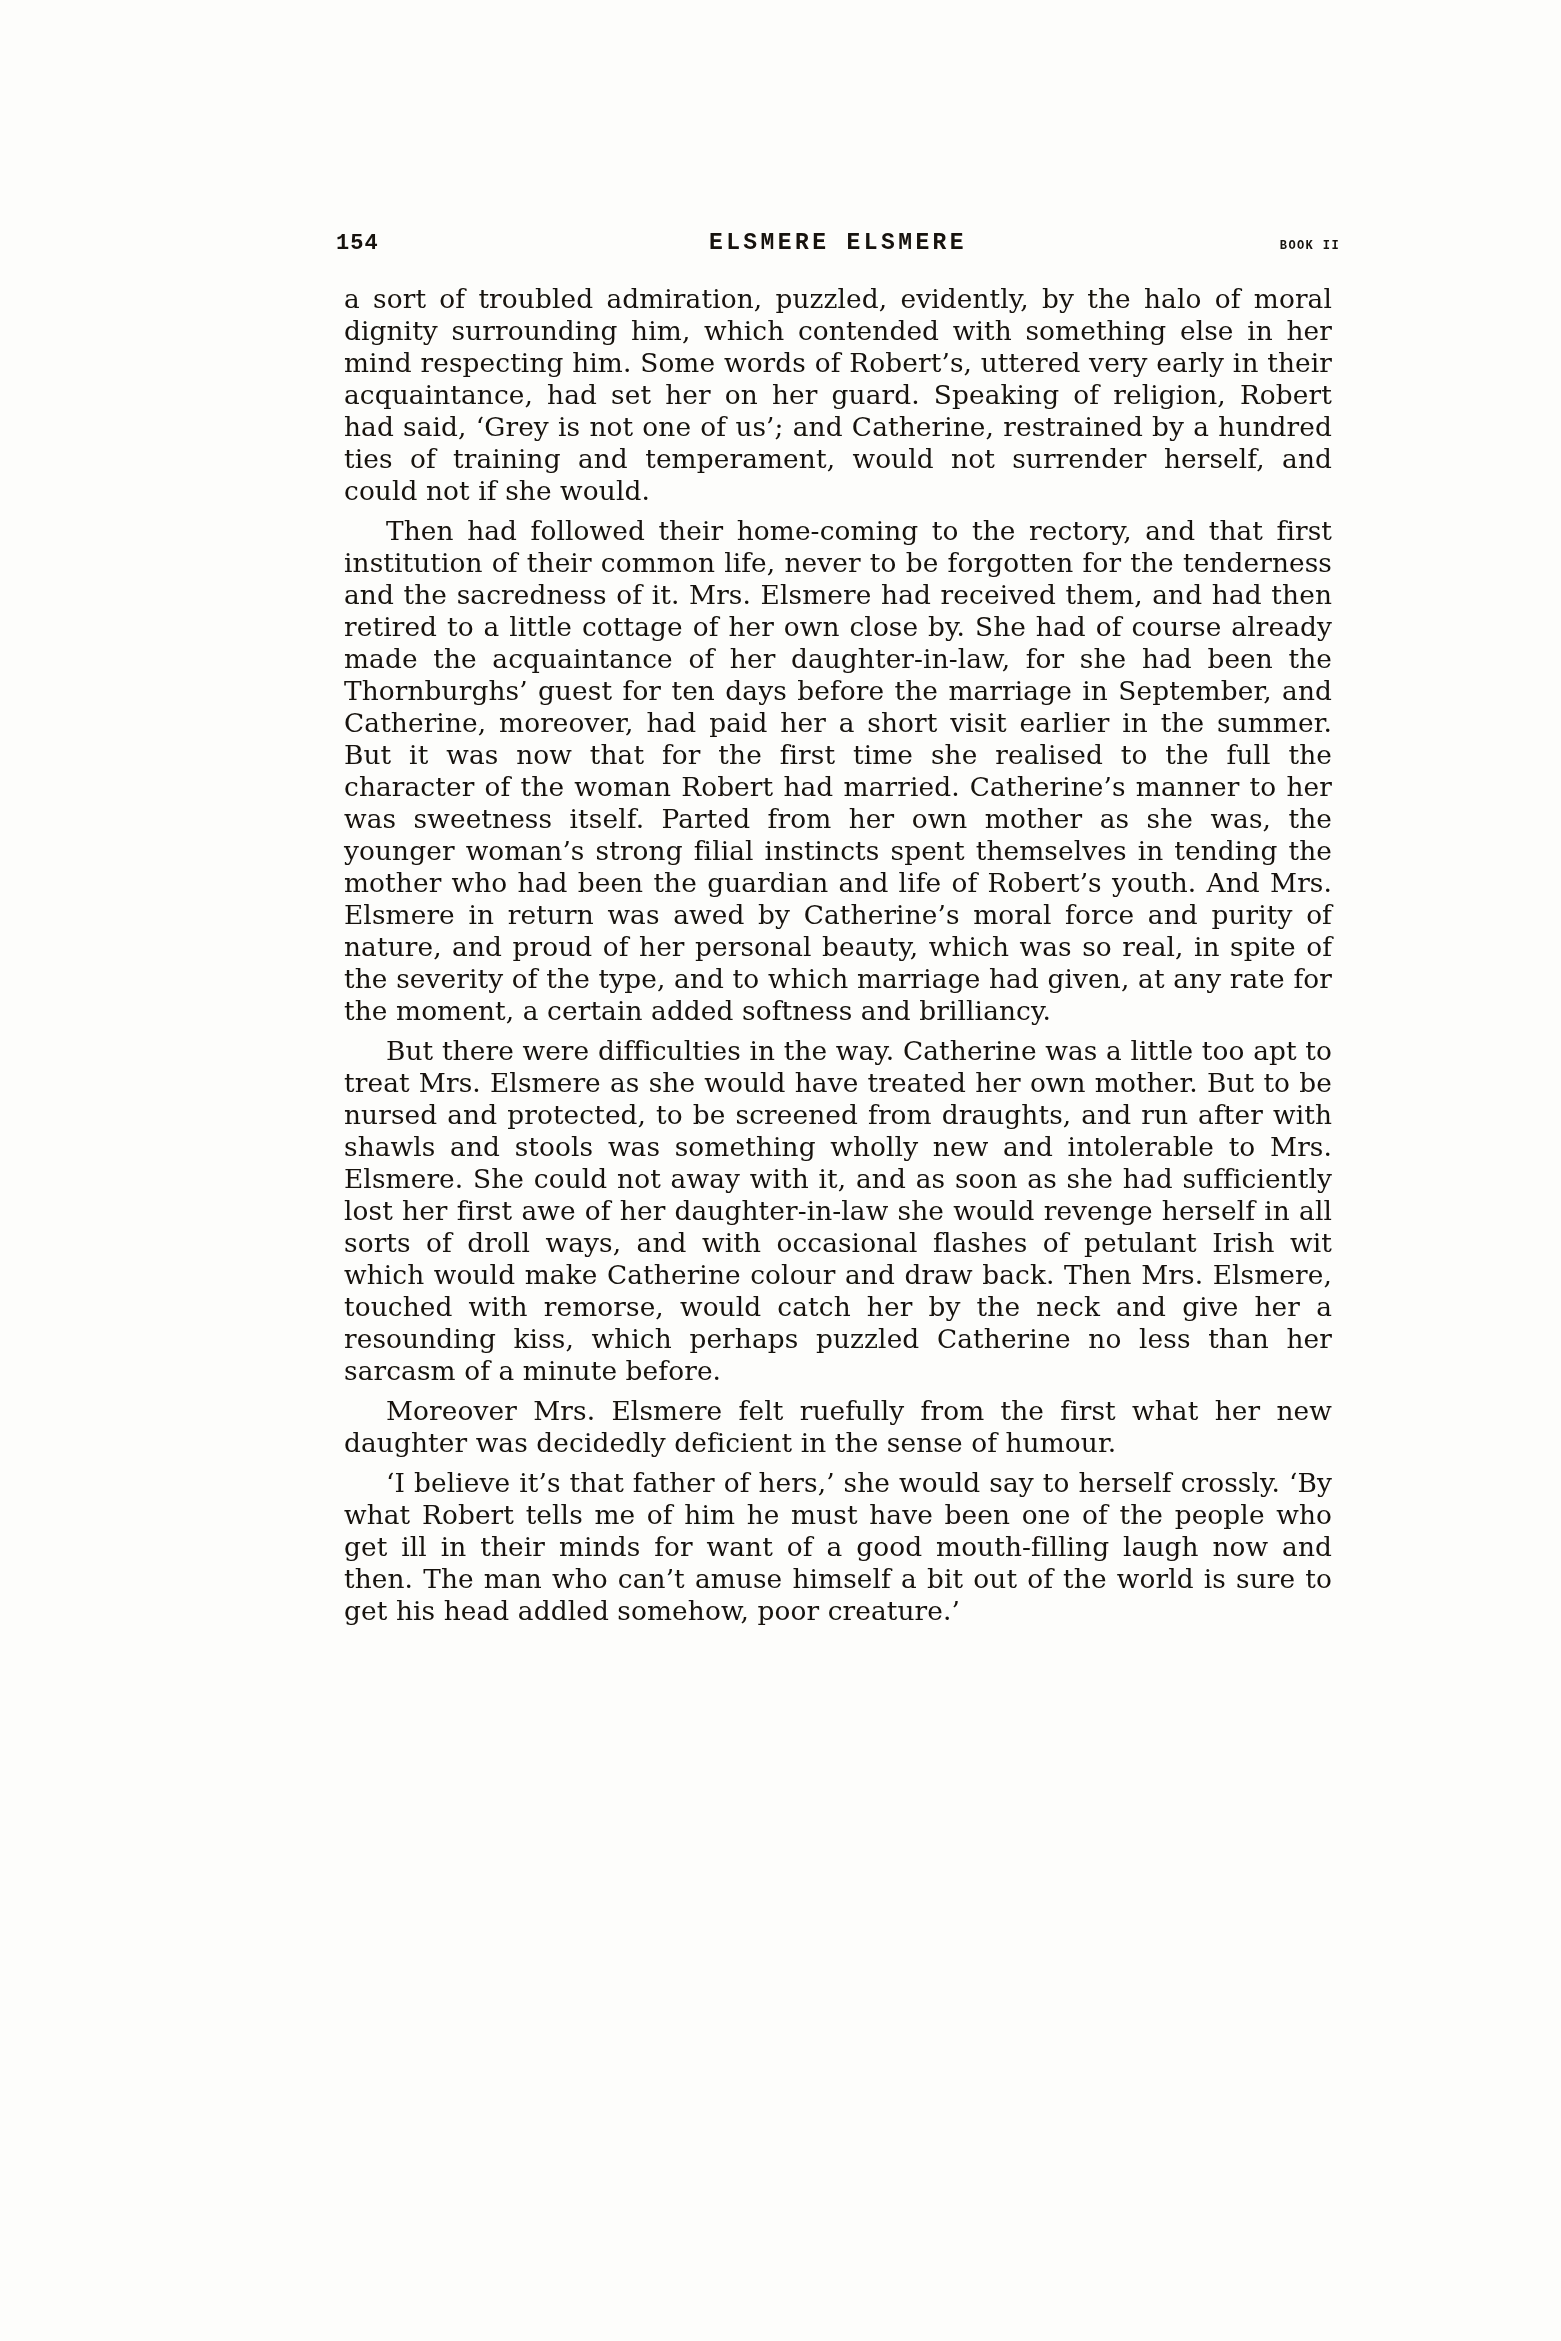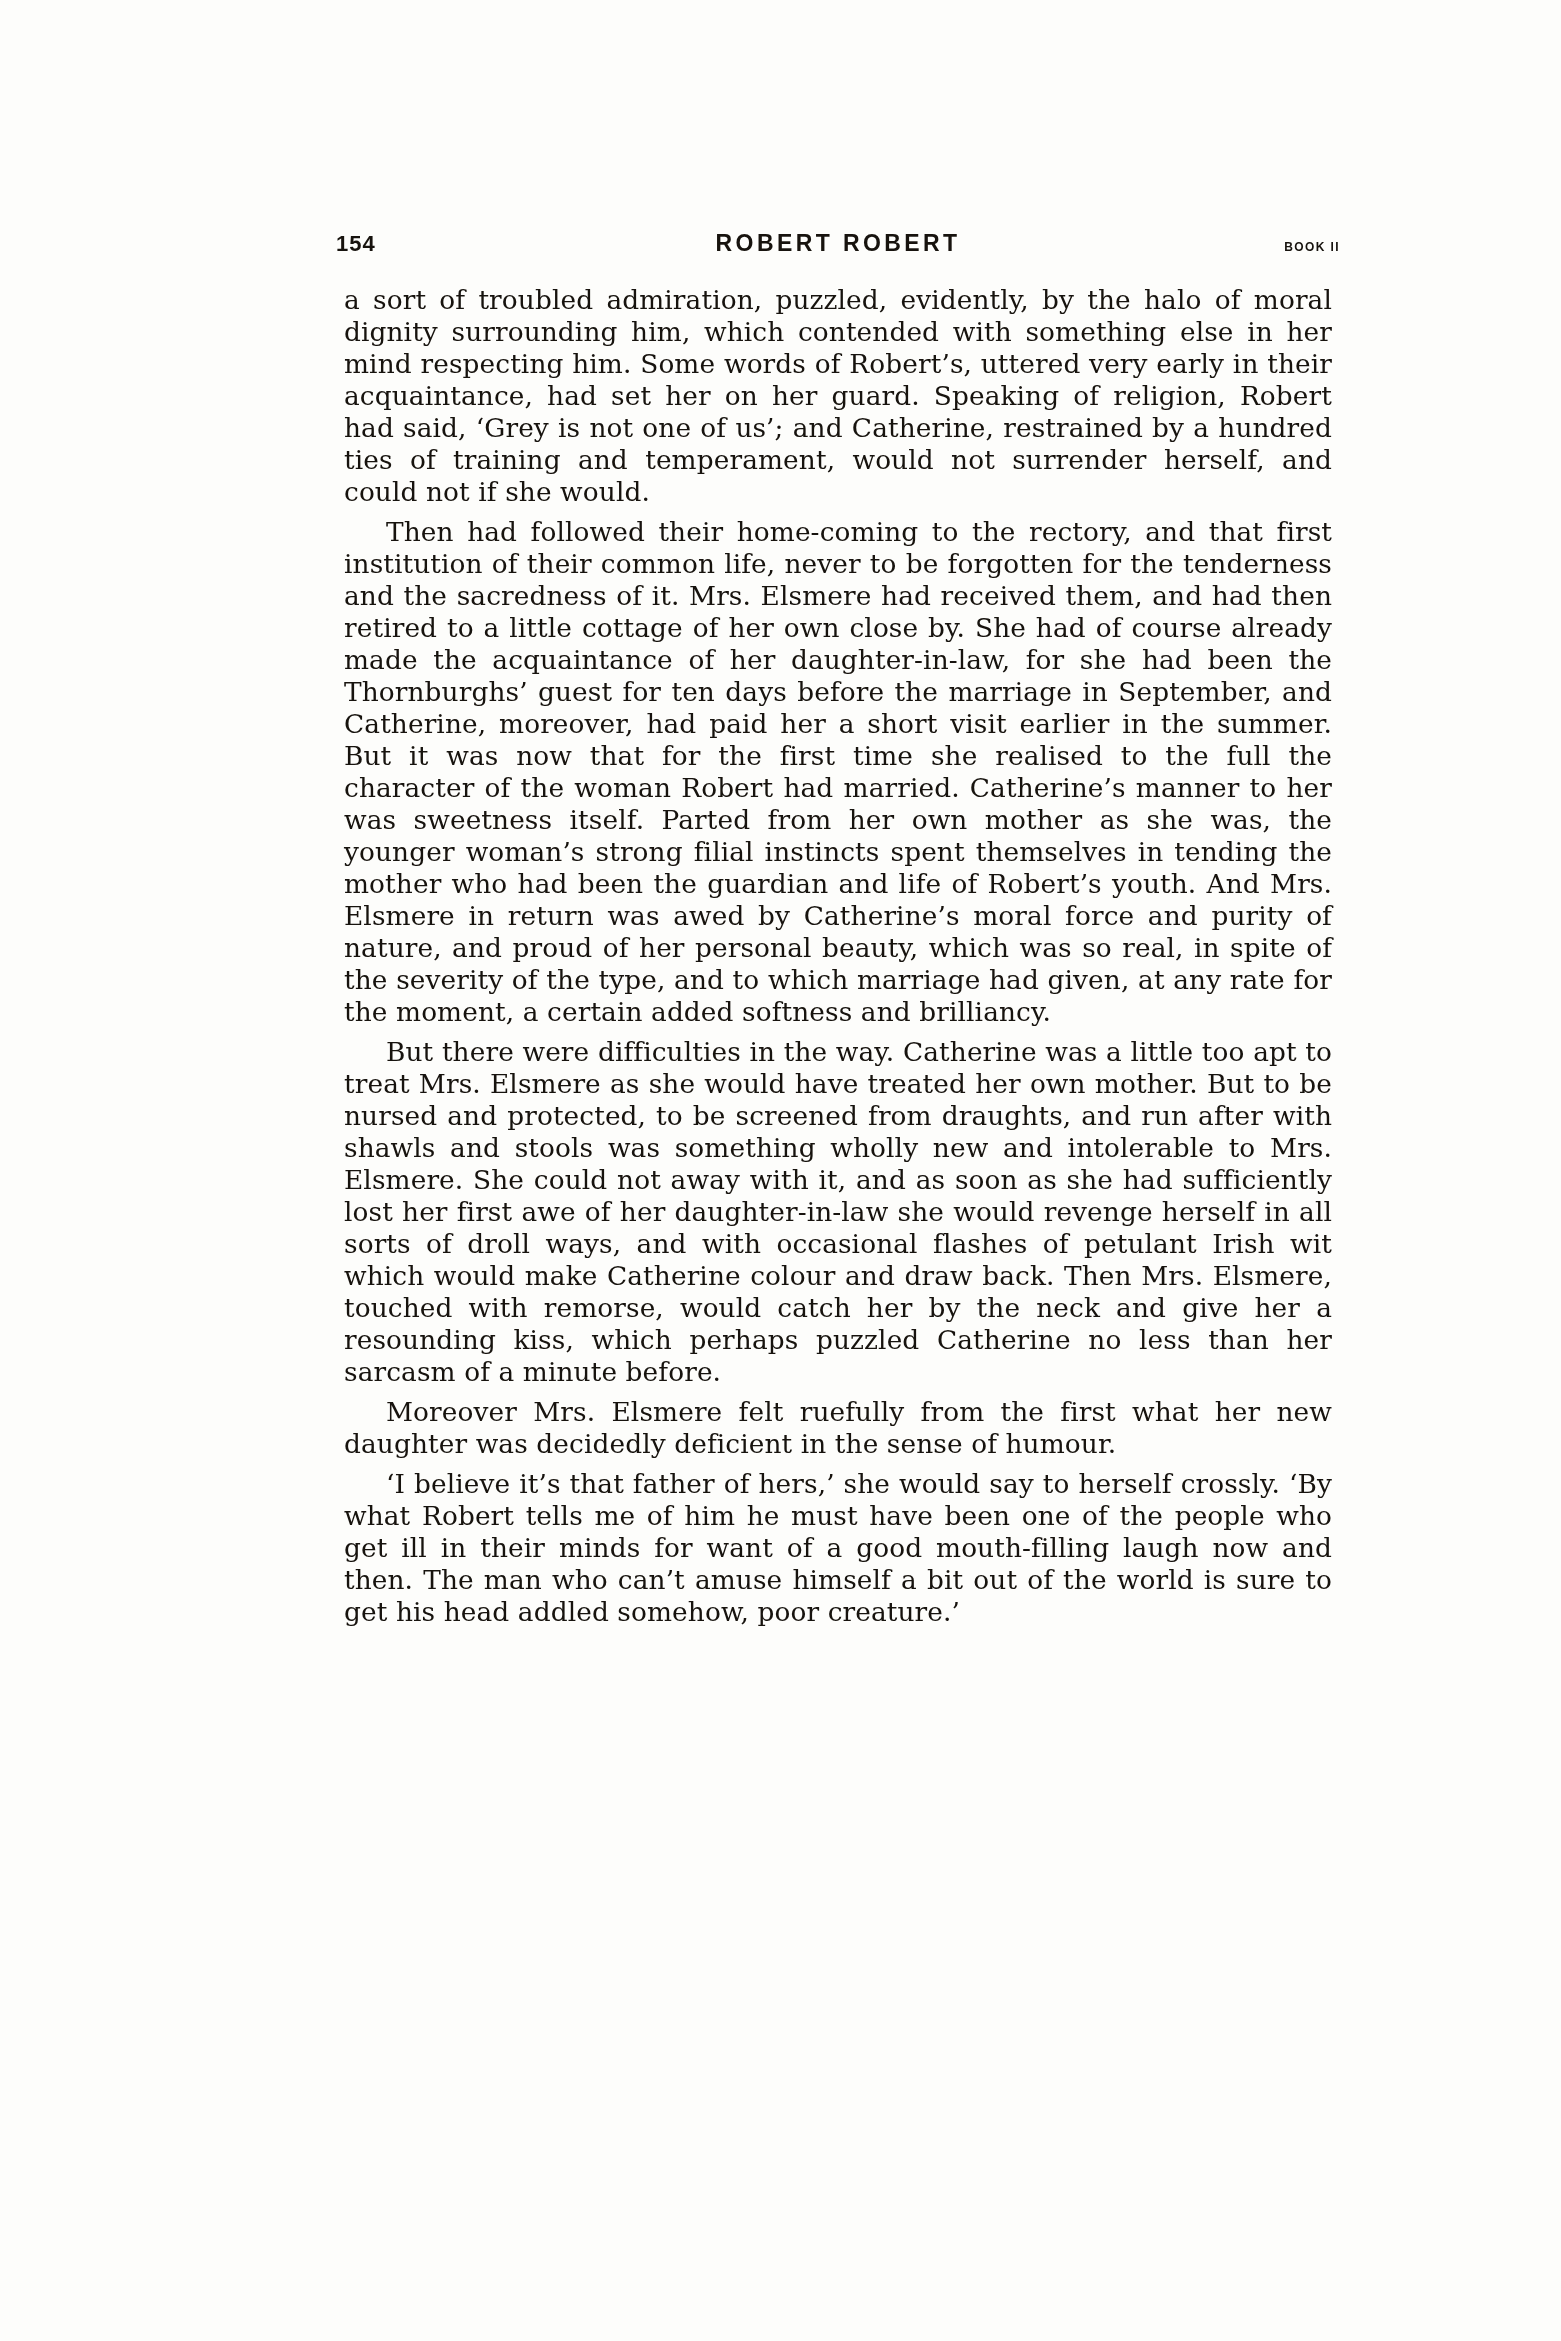--- a/index.html
+++ b/index.html
@@ -18,21 +18,21 @@
   .text-block {
     position: absolute;
     left: 336px;
     top: 230px;
     width: 1004px;
   }
   .running-head {
     display: flex;
     justify-content: center;
     align-items: baseline;
-    font-family: Liberation Sans, sans-serif;
+    font-family: Liberation Mono, monospace;
     margin-bottom: 27px;
   }
   .page-num {
     font-size: 22px;
     font-weight: bold;
     width: 173px;
     letter-spacing: 1px;
   }
   .running-title {
     flex: 1;
@@ -64,21 +64,21 @@
   }
 </style>
 </head>
 <body>
 
 <div class="page">
   <div class="text-block">
 
     <div class="running-head">
       <span class="page-num">154</span>
-      <span class="running-title">ROBERT ROBERT</span>
+      <span class="running-title">ELSMERE ELSMERE</span>
       <span class="book-label">BOOK II</span>
     </div>
 
     <div class="body-text">
       <p class="para">a sort of troubled admiration, puzzled, evidently, by the halo of moral dignity surrounding him, which contended with something else in her mind respecting him.  Some words of Robert’s, uttered very early in their acquaintance, had set her on her guard.  Speaking of religion, Robert had said, ‘Grey is not one of us’; and Catherine, restrained by a hundred ties of training and temperament, would not surrender herself, and could not if she would.</p>
       <p class="para indent">Then had followed their home-coming to the rectory, and that first institution of their common life, never to be forgotten for the tenderness and the sacredness of it.  Mrs. Elsmere had received them, and had then retired to a little cottage of her own close by.  She had of course already made the acquaintance of her daughter-in-law, for she had been the Thornburghs’ guest for ten days before the marriage in September, and Catherine, moreover, had paid her a short visit earlier in the summer.  But it was now that for the first time she realised to the full the character of the woman Robert had married.  Catherine’s manner to her was sweetness itself.  Parted from her own mother as she was, the younger woman’s strong filial instincts spent themselves in tending the mother who had been the guardian and life of Robert’s youth.  And Mrs. Elsmere in return was awed by Catherine’s moral force and purity of nature, and proud of her personal beauty, which was so real, in spite of the severity of the type, and to which marriage had given, at any rate for the moment, a certain added softness and brilliancy.</p>
       <p class="para indent">But there were difficulties in the way.  Catherine was a little too apt to treat Mrs. Elsmere as she would have treated her own mother.  But to be nursed and protected, to be screened from draughts, and run after with shawls and stools was something wholly new and intolerable to Mrs. Elsmere.  She could not away with it, and as soon as she had sufficiently lost her first awe of her daughter-in-law she would revenge herself in all sorts of droll ways, and with occasional flashes of petulant Irish wit which would make Catherine colour and draw back.  Then Mrs. Elsmere, touched with remorse, would catch her by the neck and give her a resounding kiss, which perhaps puzzled Catherine no less than her sarcasm of a minute before.</p>
       <p class="para indent">Moreover Mrs. Elsmere felt ruefully from the first what her new daughter was decidedly deficient in the sense of humour.</p>
       <p class="para indent">‘I believe it’s that father of hers,’ she would say to herself crossly.  ‘By what Robert tells me of him he must have been one of the people who get ill in their minds for want of a good mouth-filling laugh now and then.  The man who can’t amuse himself a bit out of the world is sure to get his head addled somehow, poor creature.’</p>
     </div>

